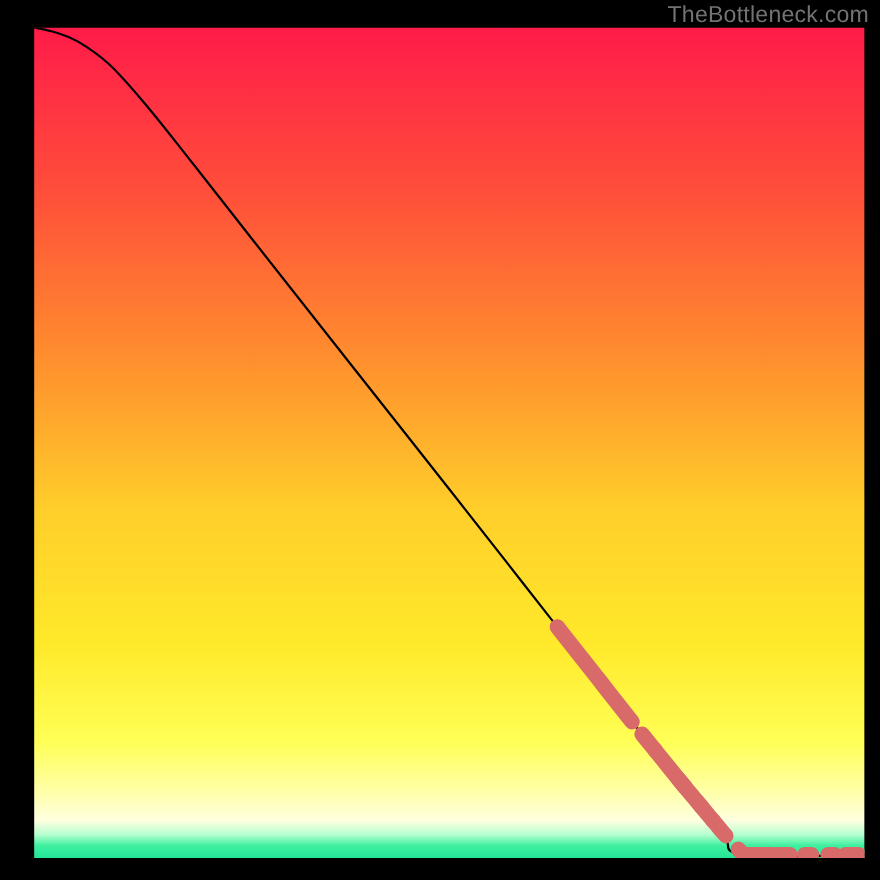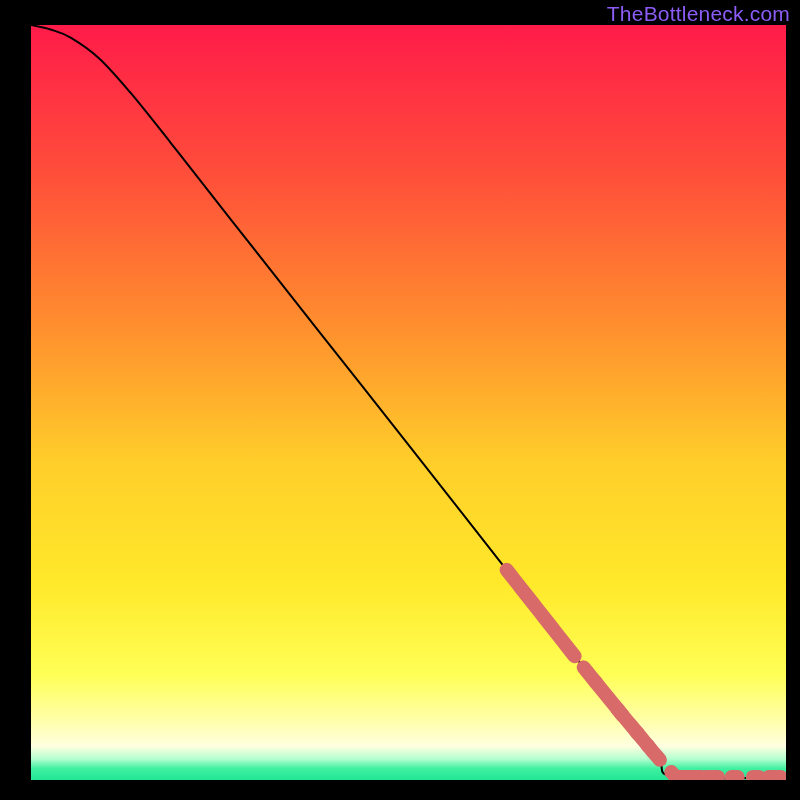--- a/index.html
+++ b/index.html
@@ -14,21 +14,21 @@
   .stage {
     position: relative;
     width: 800px;
     height: 800px;
     background: #000;
   }
   .watermark {
     position: absolute;
     top: 2px;
     right: 10px;
-    color: #8b5cf6;
+    color: #737373;
     font-size: 21px;
     font-weight: 500;
     letter-spacing: 0.2px;
     z-index: 10;
   }
   .plot {
     position: absolute;
     left: 31px;
     top: 25px;
     width: 755px;

